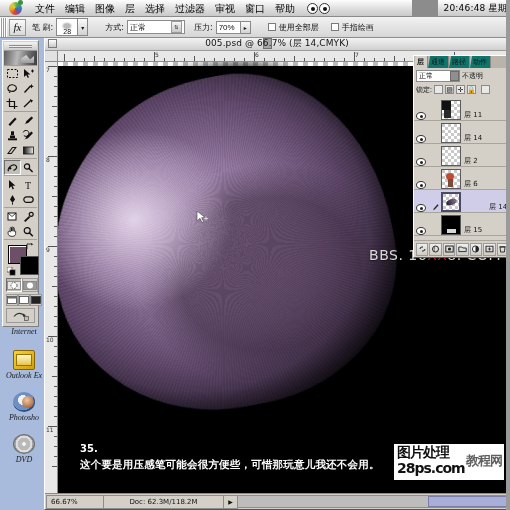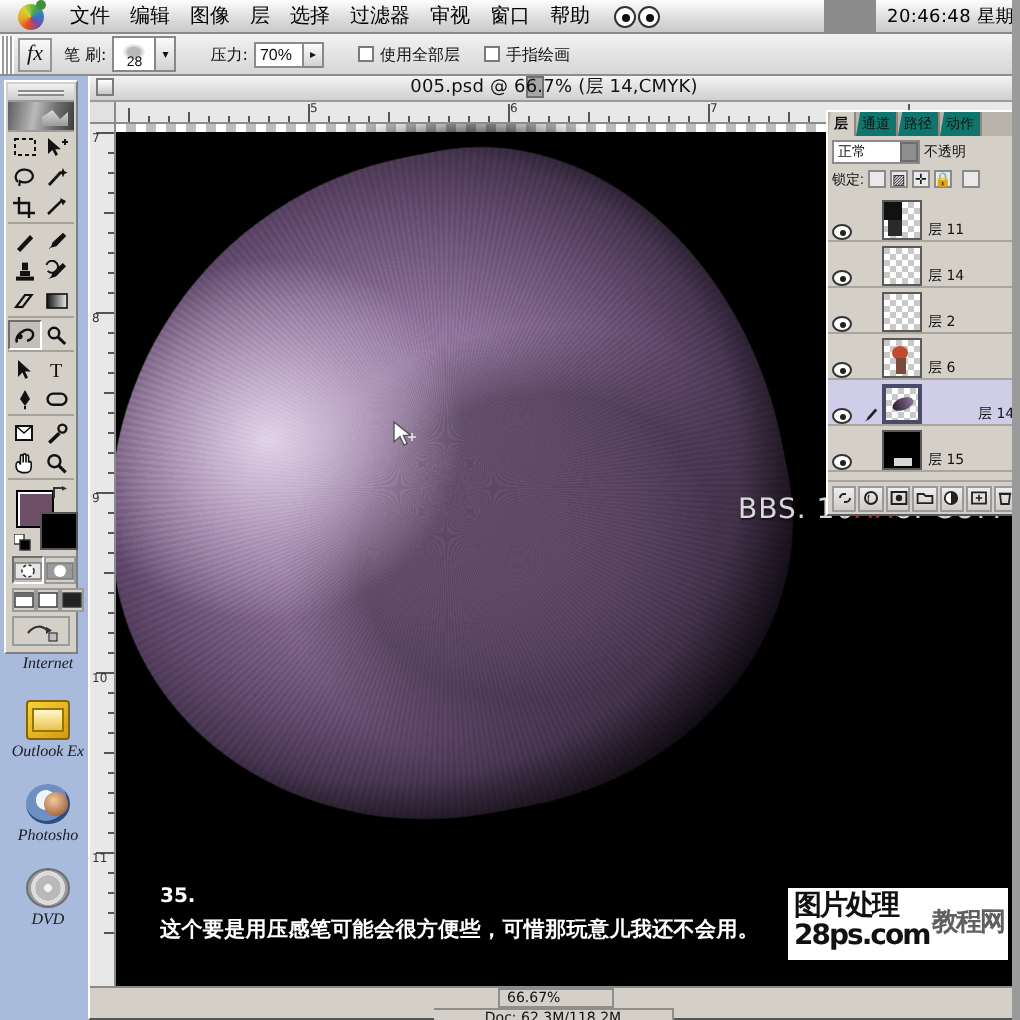--- a/index.html
+++ b/index.html
@@ -223,21 +223,20 @@
   .wm-box .t1{position:absolute;left:3px;top:0px;font-size:14px;font-weight:bold;color:#111;
     font-family:"DejaVu Sans",sans-serif;letter-spacing:-1px;}
   .wm-box .t2{position:absolute;left:3px;top:16px;font-size:14px;font-weight:bold;color:#111;
     font-family:"DejaVu Sans",sans-serif;letter-spacing:-1px;}
   .wm-box .t3{position:absolute;right:2px;top:8px;font-size:13px;font-weight:bold;color:#444;
     font-family:"DejaVu Sans",sans-serif;letter-spacing:-1px;opacity:.85;}
   .statusbar{
     position:absolute; left:0; right:0; bottom:0; height:16px; background:#d4d0c8;
     border-top:1px solid #8a8a8a; display:flex; align-items:center; font-size:7px; color:#111;
     font-family:"DejaVu Sans",sans-serif;
-    flex-direction:column;
   }
   .sb-zoom{width:58px;height:14px;border:1px solid #8d8d8d;background:#d4d0c8;display:flex;align-items:center;padding-left:4px;margin-left:1px;}
   .sb-doc{width:120px;height:14px;border:1px solid #8d8d8d;border-left:none;background:#d4d0c8;display:flex;align-items:center;justify-content:center;}
   .sb-tri{width:14px;height:14px;border:1px solid #8d8d8d;border-left:none;background:#d4d0c8;display:flex;align-items:center;justify-content:center;font-size:6px;}
   .sb-track{flex:1;height:13px;background:#bdbdbd;border:1px solid #8d8d8d;border-left:none;position:relative;}
   .sb-thumb{position:absolute;left:190px;top:0;width:185px;height:11px;background:#a9aed8;border:1px solid #7b7fa8;}
 
   
   .palette{
     position:absolute; left:413px; top:55px; width:97px; height:203px;
@@ -328,20 +327,27 @@
 
     <span class="ob-group">
       <span class="ob-lab">笔 刷:</span>
       <span class="brush-well">
         <span class="dot"></span>
         <span class="num">28</span>
       </span>
       <span class="tiny-arrow">▾</span>
     </span>
 
+    <span class="ob-group">
+      <span class="ob-lab">方式:</span>
+      <span class="combo" style="width:58px;">
+        <span>正常</span>
+        <span class="spin">⇅</span>
+      </span>
+    </span>
 
     <span class="ob-group">
       <span class="ob-lab">压力:</span>
       <span class="txtfield" style="width:25px;">
         <span>70%</span>
       </span>
       <span class="tiny-arrow" style="height:13px;">▸</span>
     </span>
 
     <span class="ob-group">

